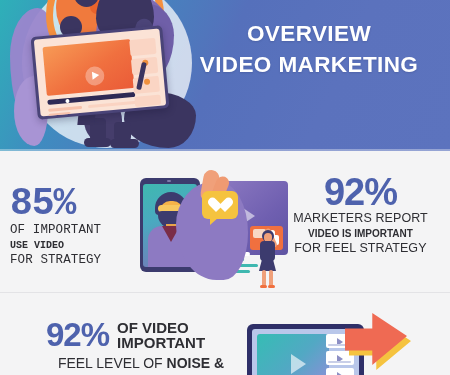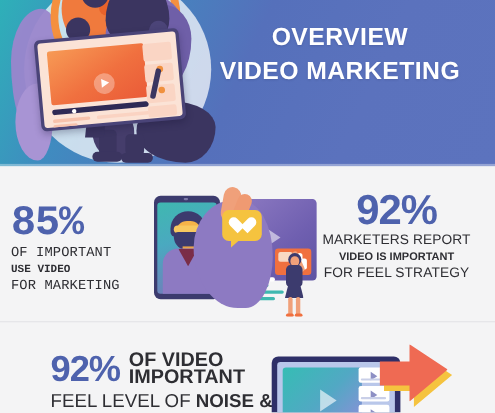--- a/index.html
+++ b/index.html
@@ -162,22 +162,22 @@
   .wl1{left:6px;top:40px;}
   .wl2{left:13px;top:40px;}
   .w-shoe{position:absolute;width:7px;height:3px;background:#f0703f;border-radius:2px;top:55px;}
   .ws1{left:4px;}
   .ws2{left:12px;}
 
   
   .stat-bot{left:46px;top:318px;width:190px;}
   .bot-row{display:flex;align-items:center;gap:8px;}
   .bot-pct{font-size:33px;font-weight:bold;color:#4e62ad;line-height:33px;letter-spacing:-1px;}
-  .bot-lbl{font-size:18px;font-weight:bold;color:#2e2e33;line-height:15px;text-align:left;}
-  .bot-line{font-size:17px;color:#2e2e33;margin-top:4px;text-align:center;white-space:nowrap;}
+  .bot-lbl{font-size:15px;font-weight:bold;color:#2e2e33;line-height:15px;text-align:left;}
+  .bot-line{font-size:14px;color:#2e2e33;margin-top:4px;text-align:center;white-space:nowrap;}
   .bot-line b{font-weight:bold;}
 
   .tv{position:absolute;left:247px;top:324px;width:117px;height:60px;background:#2e2f68;border-radius:6px;}
   .tv-in{position:absolute;left:5px;top:5px;right:5px;bottom:2px;background:#b9c7ea;border-radius:3px;}
   .tv-scr{position:absolute;left:5px;top:5px;width:72px;height:48px;border-radius:3px;
     background:linear-gradient(135deg,#35bdb4 0%,#52a8c4 55%,#8a90d8 100%);}
   .tv-play{position:absolute;left:34px;top:20px;border-left:15px solid rgba(255,255,255,.62);
     border-top:10px solid transparent;border-bottom:10px solid transparent;}
   .tv-th{position:absolute;right:5px;width:28px;height:14px;border-radius:2px;background:#fff;}
   .tvt1{top:5px;}
@@ -248,21 +248,21 @@
       <div>VIDEO MARKETING</div>
     </div>
 
     <div class="hdr-rule"></div>
   </div>
 
   <div class="stat stat-left">
     <div class="pct">85%</div>
     <div class="sub">OF IMPORTANT</div>
     <div class="sub b">USE VIDEO</div>
-    <div class="sub">FOR MARKETING</div>
+    <div class="sub">FOR STRATEGY</div>
   </div>
 
   <div class="mid">
     <div class="screen2"></div>
     <div class="s2play"></div>
 
     <div class="line-w lw1"></div>
     <div class="line-t lt1"></div>
     <div class="line-t lt2"></div>
     <div class="line-t lt3"></div>

